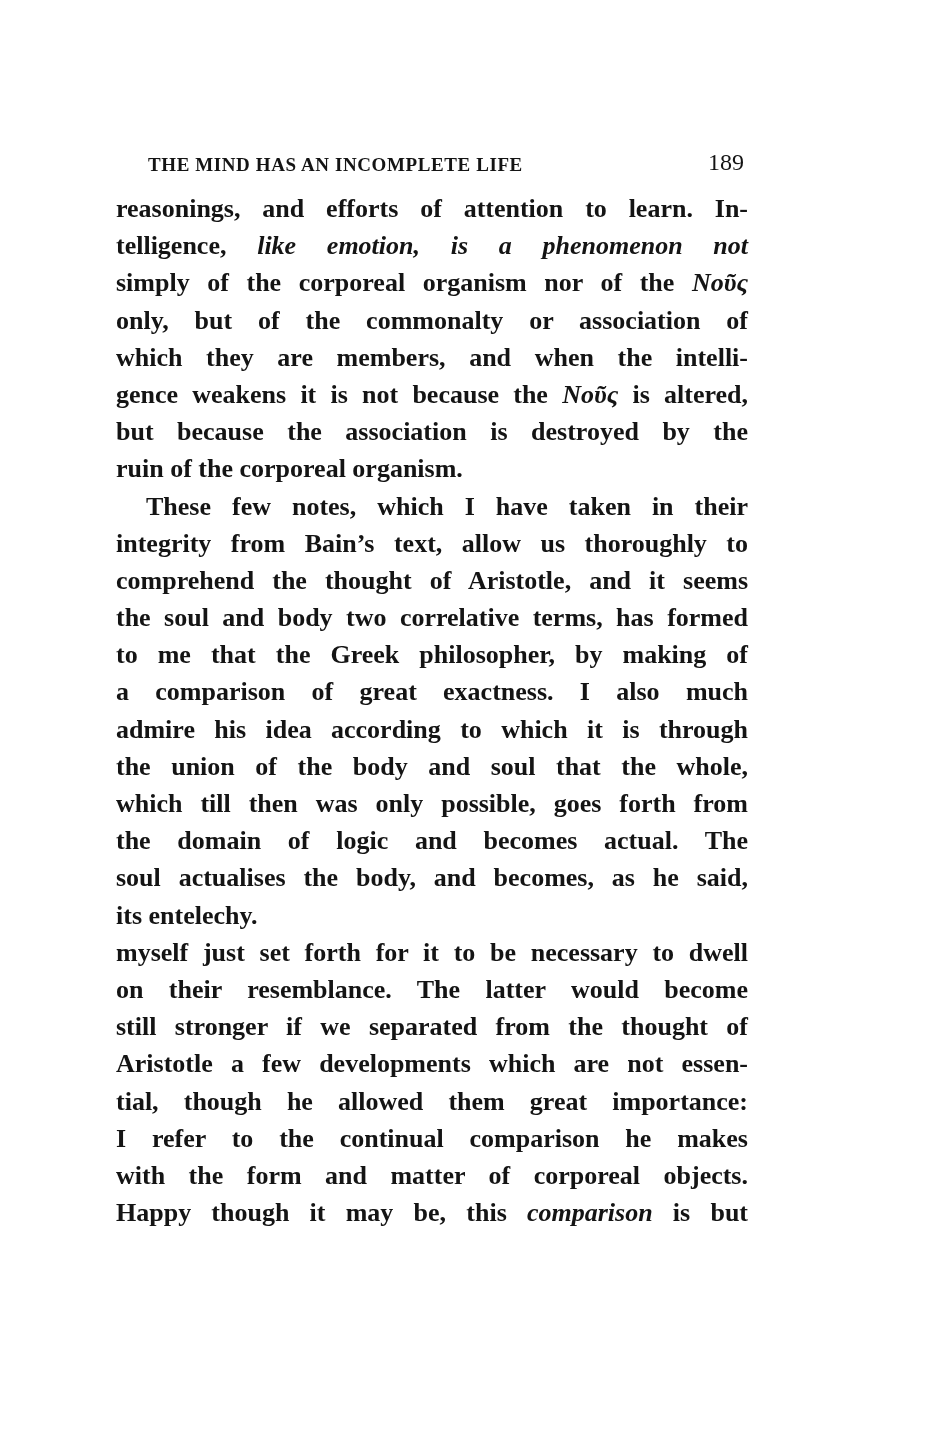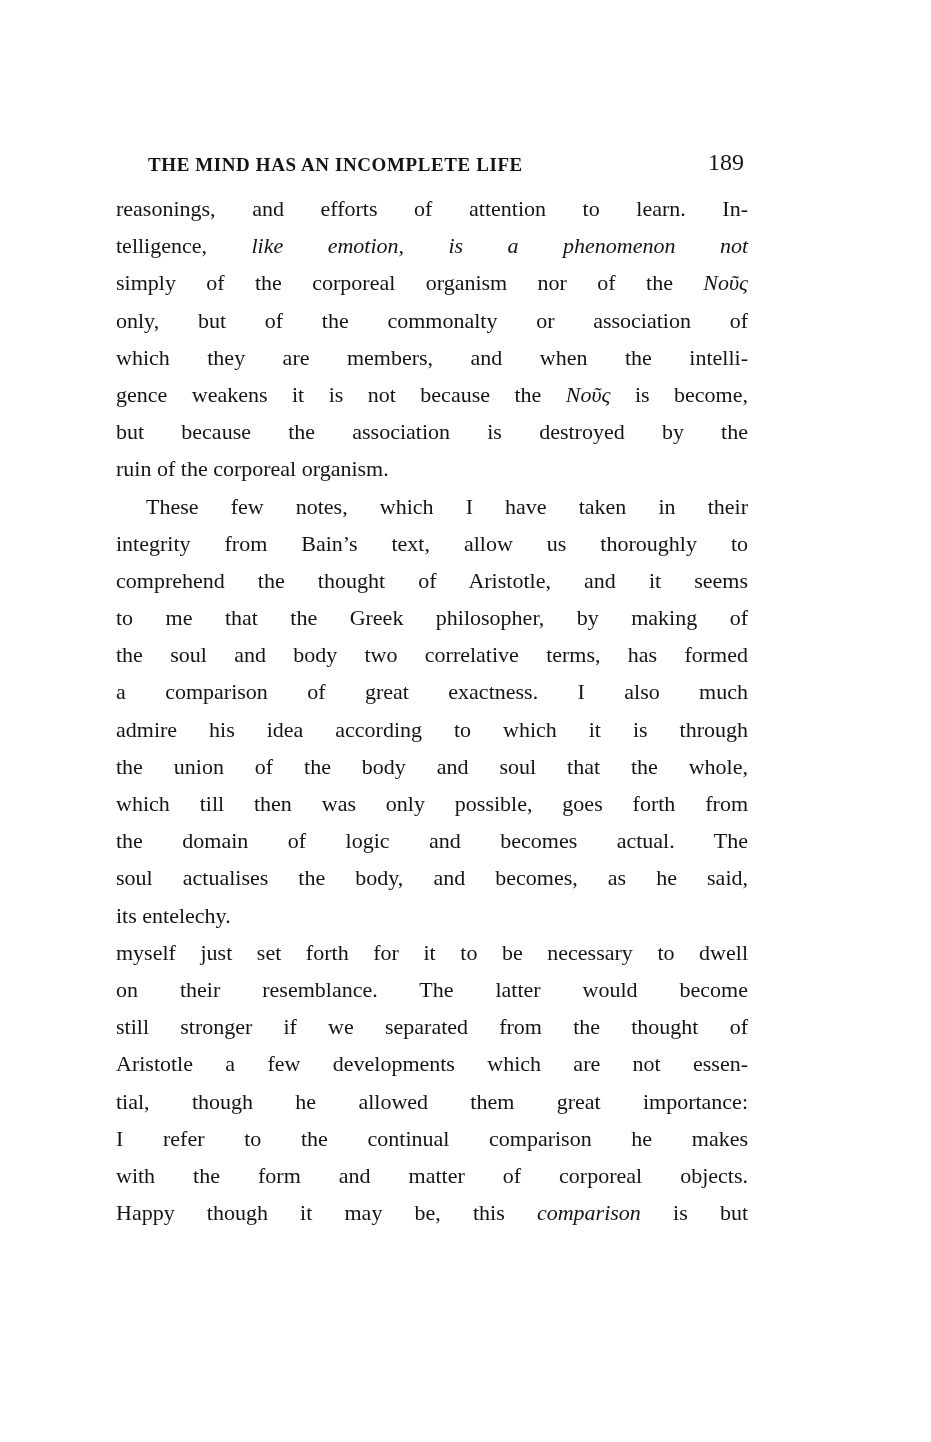--- a/index.html
+++ b/index.html
@@ -11,23 +11,23 @@
     }
     .running-head {
       position: absolute; left: 148px; top: 146px; width: 596px; height: 30px;
       font-size: 19px; letter-spacing: 0.6px;
       display: flex; justify-content: space-between; align-items: flex-end;
       font-weight: bold;
     }
     .running-head .folio { font-weight: normal; font-size: 24px; letter-spacing: 0; }
     .body-text { position: absolute; left: 116px; top: 190px; width: 632px; }
     .line {
-      height: 37.2px; line-height: 37.2px; font-size: 22px;
+      height: 37.2px; line-height: 37.2px; font-size: 26px;
       text-align: justify; text-align-last: justify;
-      white-space: nowrap; overflow: visible;
+      white-space: nowrap; overflow: visible; font-weight: bold;
     }
     .line.last { text-align-last: left; }
     .line.indent { padding-left: 30px; }
     .it { font-style: italic; }
   </style>
 </head>
 <body>
 
 <div class="page">
 
@@ -37,31 +37,31 @@
   </div>
 
   <div class="body-text">
 
     <div>
       <div class="line">reasonings, and efforts of attention to learn.  In-</div>
       <div class="line"><span>telligence, </span><span class="it">like emotion,</span><span class="it"> is </span><span class="it">a phenomenon not</span></div>
       <div class="line"><span>simply of the corporeal organism nor of the </span><span class="it">Νοῦς</span></div>
       <div class="line">only, but of the commonalty or association of</div>
       <div class="line">which they are members, and when the intelli-</div>
-      <div class="line"><span>gence weakens it is not because the </span><span class="it">Νοῦς</span><span> is become,</span></div>
+      <div class="line"><span>gence weakens it is not because the </span><span class="it">Νοῦς</span><span> is altered,</span></div>
       <div class="line">but because the association is destroyed by the</div>
       <div class="line last">ruin of the corporeal organism.</div>
     </div>
 
     <div>
       <div class="line indent">These few notes, which I have taken in their</div>
       <div class="line">integrity from Bain’s text, allow us thoroughly to</div>
       <div class="line">comprehend the thought of Aristotle, and it seems</div>
+      <div class="line">the soul and body two correlative terms, has formed</div>
       <div class="line">to me that the Greek philosopher, by making of</div>
-      <div class="line">the soul and body two correlative terms, has formed</div>
       <div class="line">a comparison of great exactness.  I also much</div>
       <div class="line">admire his idea according to which it is through</div>
       <div class="line">the union of the body and soul that the whole,</div>
       <div class="line">which till then was only possible, goes forth from</div>
       <div class="line">the domain of logic and becomes actual.  The</div>
       <div class="line">soul actualises the body, and becomes, as he said,</div>
       <div class="line last">its entelechy.</div>
     </div>
 
     <div>

